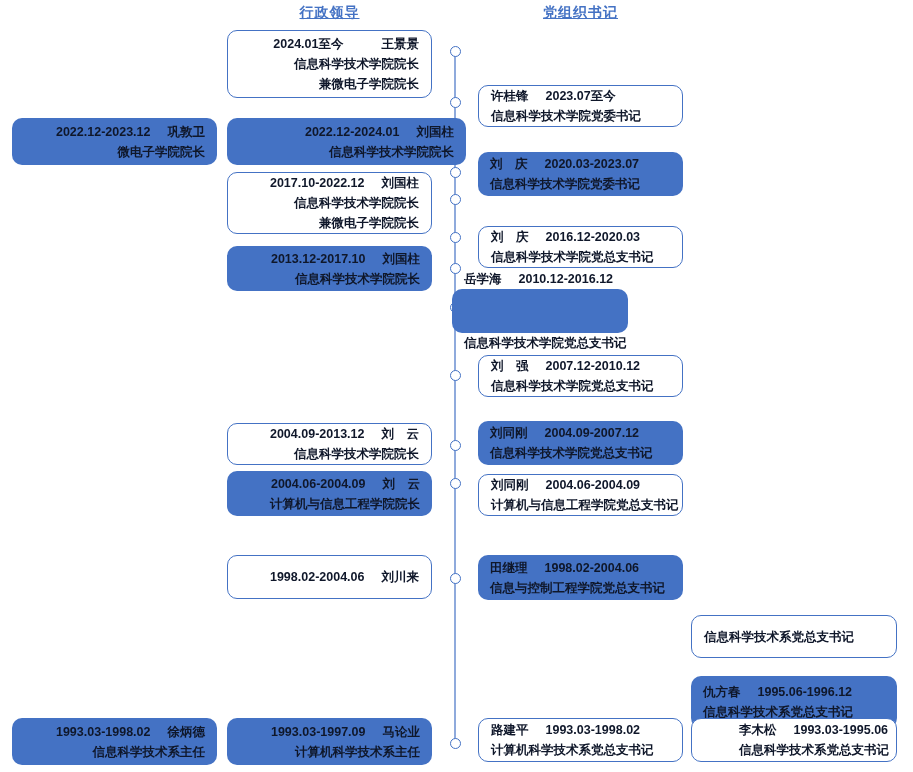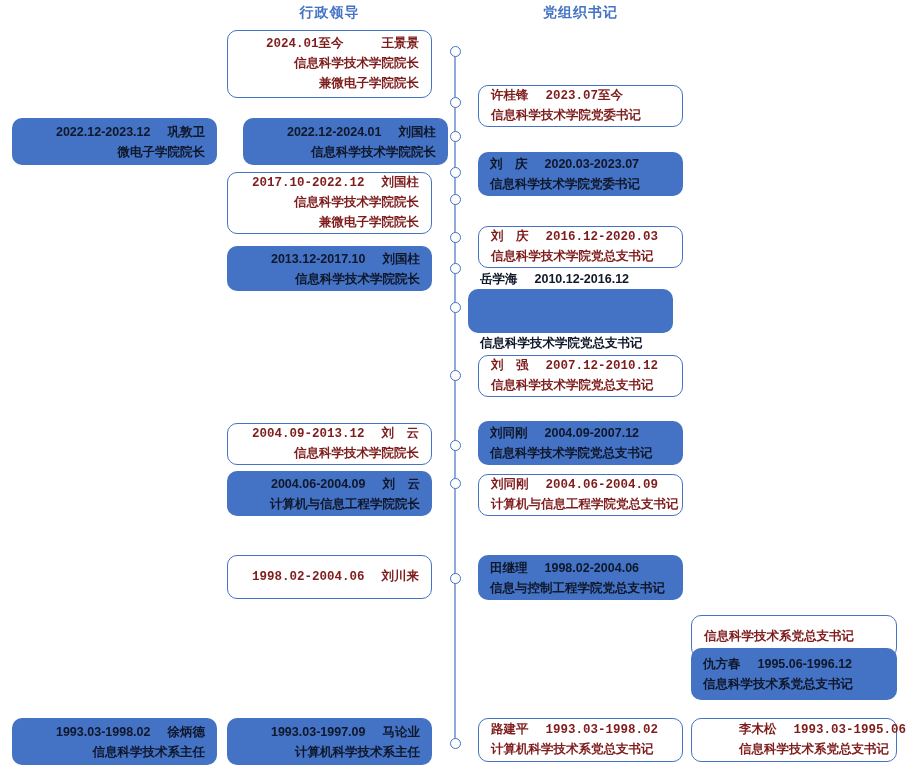--- a/index.html
+++ b/index.html
@@ -4,35 +4,36 @@
 <style>
   html,body{margin:0;padding:0;background:#ffffff;}
   .canvas{
     position:relative;width:913px;height:772px;background:#ffffff;overflow:hidden;
     font-family:"Liberation Sans","DejaVu Sans",sans-serif;
   }
   .col-header{
     position:absolute;top:3px;height:18px;line-height:18px;
     font-size:14px;font-weight:700;color:#4472C4;text-align:center;
     letter-spacing:1px;
+    text-decoration:underline;
   }
   #hdr-admin{left:227px;width:205px;}
   #hdr-party{left:478px;width:205px;}
   .tl-line{position:absolute;width:2px;background:#8FAADC;}
   .tl-node{
     position:absolute;box-sizing:border-box;width:11px;height:11px;
     background:#ffffff;border:1.5px solid #4472C4;border-radius:50%;
   }
   .card{
     position:absolute;box-sizing:border-box;border-radius:10px;
     display:flex;flex-direction:column;justify-content:center;
     padding:2px 12px;font-size:12.5px;font-weight:700;line-height:20px;
   }
   .card.filled{background:#4472C4;color:#0f172a;}
-  .card.outline{background:#ffffff;border:1.5px solid #4472C4;color:#7f1d1d;font-family:Liberation Mono, monospace;}
+  .card.outline{background:#ffffff;border:1.5px solid #4472C4;color:#0f172a;}
   .card .line1{display:flex;gap:17px;align-items:baseline;white-space:nowrap;}
   .card.align-right{text-align:right;}
   .card.align-right .line1{justify-content:flex-end;}
   .card.align-left{text-align:left;}
   .card.align-left .line1{justify-content:flex-start;}
   .card.wide-gap .line1{gap:38px;}
   .title{white-space:nowrap;}
 </style>
 </head>
 <body>
@@ -72,21 +73,21 @@
         <div class="title">信息科学技术系主任</div>
       </div>
       <div class="card outline align-right wide-gap" style="left: 227px; width: 205px; top: 30px; height: 68px;">
         <div class="line1">
           <span>2024.01至今</span>
           <span>王景景</span>
         </div>
         <div class="title">信息科学技术学院院长</div>
         <div class="title">兼微电子学院院长</div>
       </div>
-      <div class="card filled align-right" style="left: 227px; width: 205px; top: 118px; height: 47px; margin-left: 16px;">
+      <div class="card filled align-right" style="left: 227px; width: 239px; top: 118px; height: 47px;">
         <div class="line1">
           <span>2022.12-2024.01</span>
           <span>刘国柱</span>
         </div>
         <div class="title">信息科学技术学院院长</div>
       </div>
       <div class="card outline align-right" style="left: 227px; width: 205px; top: 172px; height: 62px;">
         <div class="line1">
           <span>2017.10-2022.12</span>
           <span>刘国柱</span>
@@ -142,21 +143,21 @@
         </div>
         <div class="title">信息科学技术学院党委书记</div>
       </div>
       <div class="card outline align-left" style="left: 478px; width: 205px; top: 226px; height: 42px;">
         <div class="line1">
           <span>刘　庆</span>
           <span>2016.12-2020.03</span>
         </div>
         <div class="title">信息科学技术学院党总支书记</div>
       </div>
-      <div class="card filled align-left" style="left: 468px; width: 205px; top: 289px; height: 44px; gap: 44px;">
+      <div class="card filled align-left" style="left: 452px; width: 176px; top: 289px; height: 44px; gap: 44px;">
         <div class="line1">
           <span>岳学海</span>
           <span>2010.12-2016.12</span>
         </div>
         <div class="title">信息科学技术学院党总支书记</div>
       </div>
       <div class="card outline align-left" style="left: 478px; width: 205px; top: 355px; height: 42px;">
         <div class="line1">
           <span>刘　强</span>
           <span>2007.12-2010.12</span>
@@ -187,21 +188,21 @@
       <div class="card outline align-left" style="left: 478px; width: 205px; top: 718px; height: 44px;">
         <div class="line1">
           <span>路建平</span>
           <span>1993.03-1998.02</span>
         </div>
         <div class="title">计算机科学技术系党总支书记</div>
       </div>
       <div class="card outline align-left" style="left: 691px; width: 206px; top: 615px; height: 43px;">
         <div class="title">信息科学技术系党总支书记</div>
       </div>
-      <div class="card filled align-left" style="left: 691px; width: 206px; top: 648px; height: 52px;">
+      <div class="card filled align-left" style="left: 691px; width: 206px; top: 676px; height: 52px;">
         <div class="line1">
           <span>仇方春</span>
           <span>1995.06-1996.12</span>
         </div>
         <div class="title">信息科学技术系党总支书记</div>
       </div>
       <div class="card outline align-left" style="left: 691px; width: 206px; top: 718px; height: 44px; padding-left: 47px;">
         <div class="line1">
           <span>李木松</span>
           <span>1993.03-1995.06</span>

